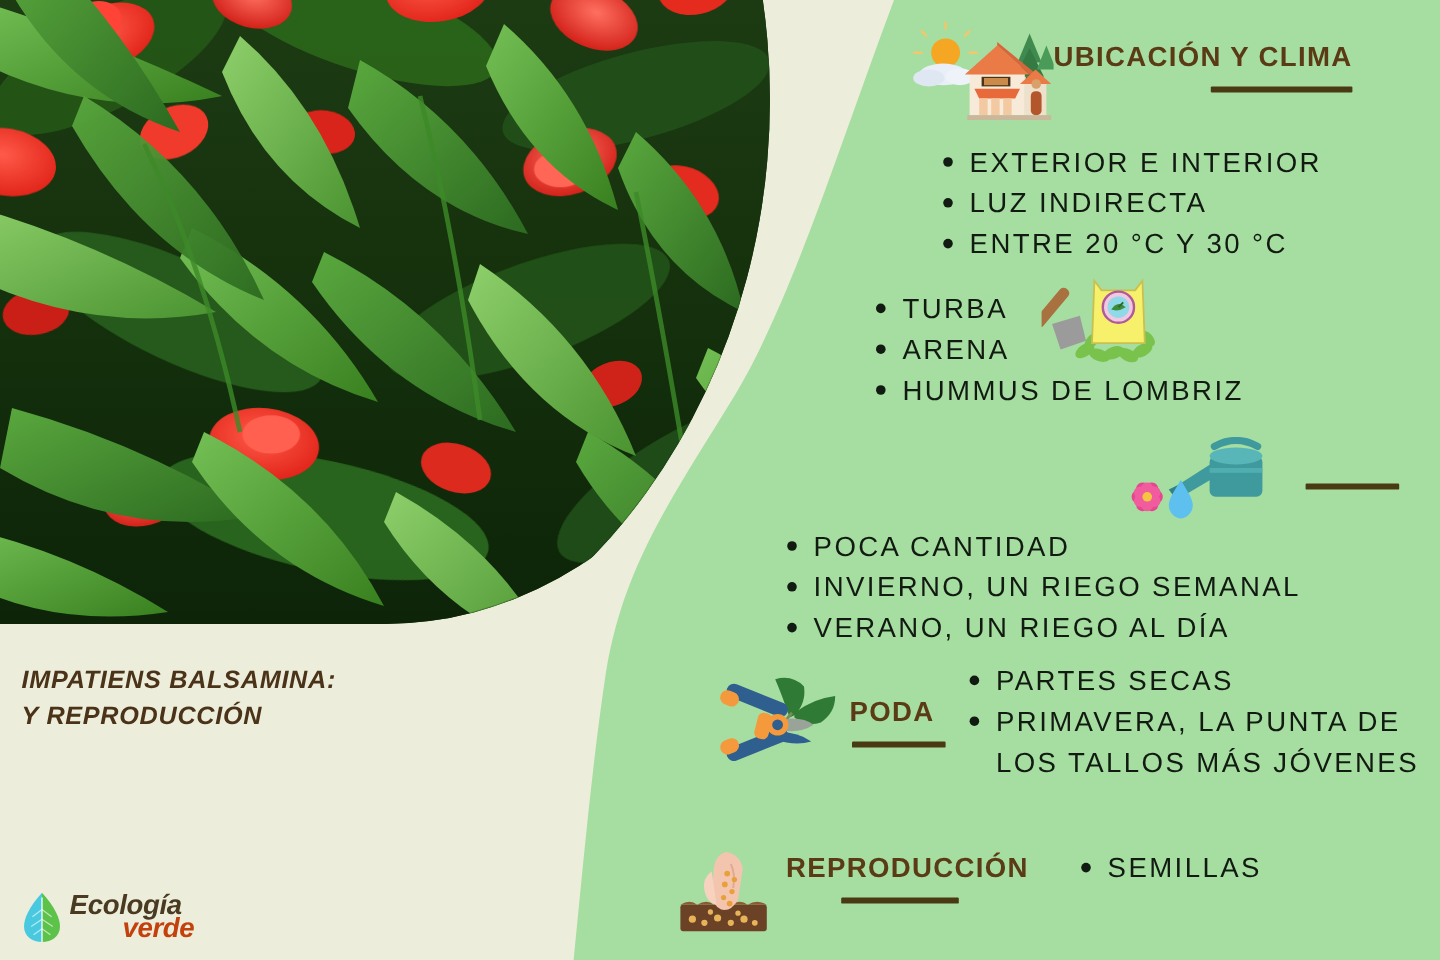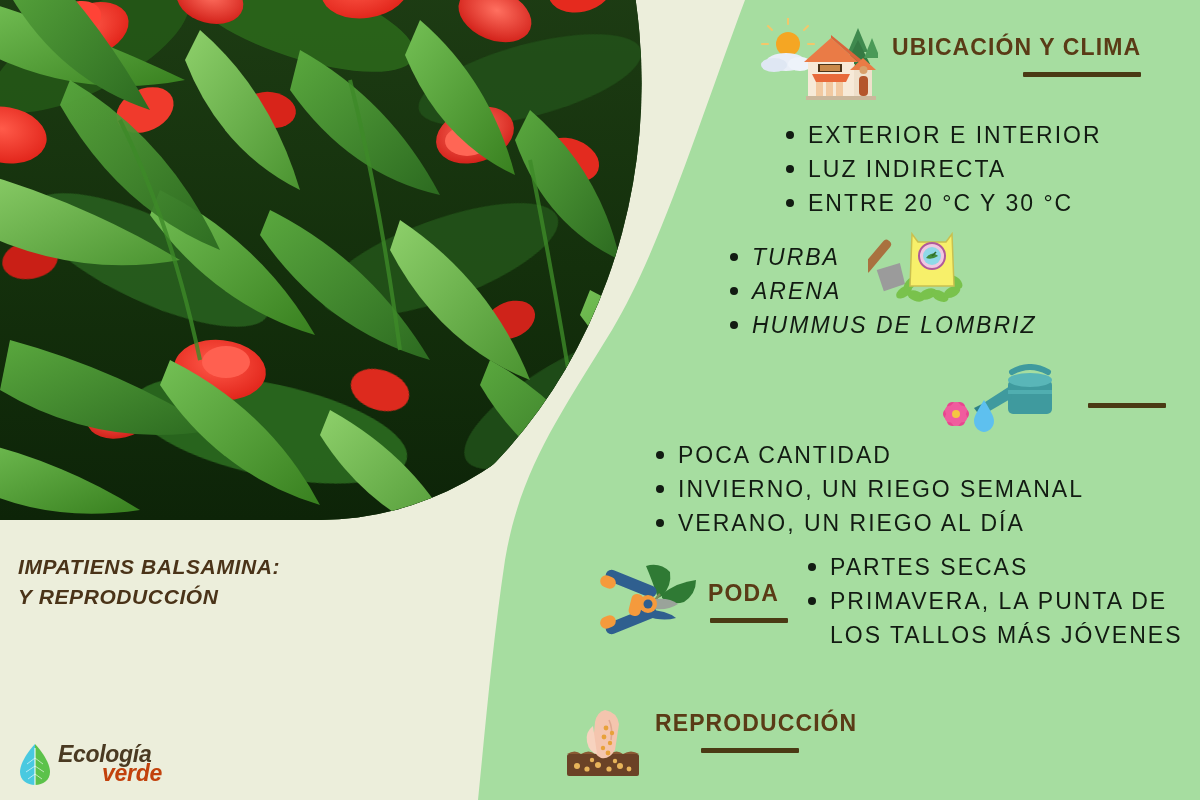--- a/index.html
+++ b/index.html
@@ -225,21 +225,21 @@
           <path d="M17 32 L 24 37"></path>
       </g>
     </svg>
     <div class="logo-text">
       <span class="logo-eco">Ecología</span>
       <span class="logo-verde">verde</span>
     </div>
   </div>
 
   <div class="section" style="left:760px; top:18px; width:430px;">
-    <div style="display:flex; align-items:flex-start; gap:14px;">
+    <div style="display:flex; align-items:flex-start; ">
       <svg width="118" height="86" viewBox="0 0 118 86" class="icon" style="position:relative;">
 
         <circle cx="28" cy="26" r="12" fill="#f5a623"></circle>
         <g stroke="#f3c76a" stroke-width="2" stroke-linecap="round">
           <path d="M28 6 L28 0"></path>
             <path d="M12 12 L8 8"></path>
             <path d="M44 12 L48 8"></path>
           <path d="M8 26 L2 26"></path>
             <path d="M48 26 L54 26"></path>
             <path d="M13 40 L9 44"></path>
@@ -280,21 +280,21 @@
       </div>
     </div>
     <ul class="blist" style="margin-top:14px; margin-left:22px;">
       <li>EXTERIOR E INTERIOR</li>
       <li>LUZ INDIRECTA</li>
       <li>ENTRE 20 °C Y 30 °C</li>
     </ul>
   </div>
 
   <div class="section" style="left:718px; top:232px; width:470px;">
-    <div style="position:relative; height:100px;font-style:italic;">
+    <div style="position:relative; height:100px;">
       <ul class="blist" style="position:absolute; left:8px; top:8px;">
         <li>TURBA</li>
         <li>ARENA</li>
         <li>HUMMUS DE LOMBRIZ</li>
       </ul>
       <svg width="108" height="84" viewBox="0 0 108 84" style="position:absolute; left:150px; top:-6px;">
 
         <rect x="4" y="10" width="9" height="40" rx="4" fill="#a9713f" transform="rotate(40 8 30)"></rect>
         <path d="M8 46 L30 36 L38 56 L18 66 Z" fill="#9b9b9b" transform="rotate(8 23 50)"></path>
 
@@ -412,17 +412,18 @@
             <circle cx="45" cy="37" r="2.2"></circle>
           <circle cx="38" cy="42" r="2.2"></circle>
             <circle cx="43" cy="47" r="2.4"></circle>
         </g>
       </svg>
       <div class="sec-head" style="position:absolute; left:90px; top:4px;text-align:center;">
         <div class="sec-title">REPRODUCCIÓN</div>
         <div class="sec-rule" style="width:98px; margin-left:46px;"></div>
       </div>
       <ul class="blist" style="position:absolute; left:332px; top:0px;">
+        <li>SEMILLAS</li>
       </ul>
     </div>
   </div>
 
 </div>
 
 </body></html>

